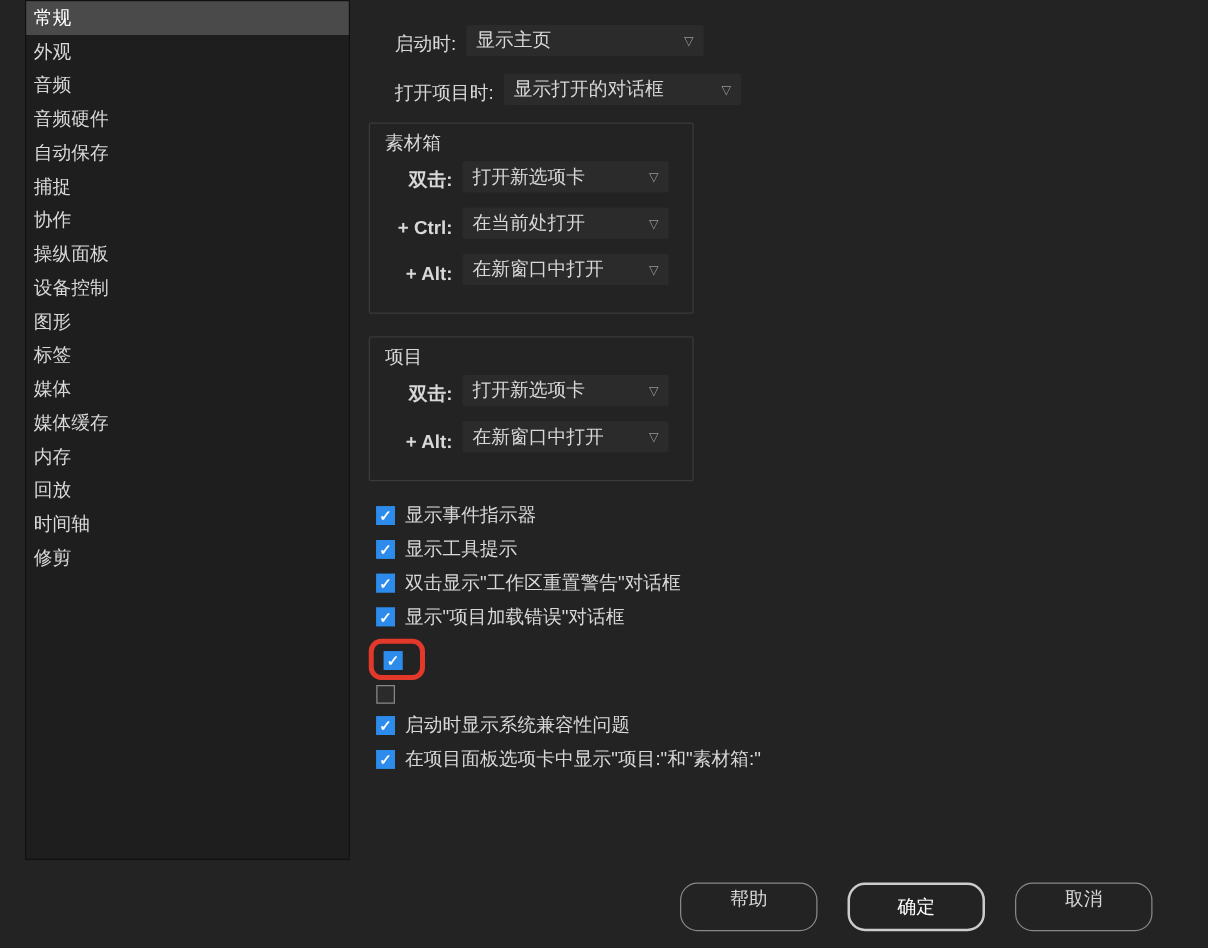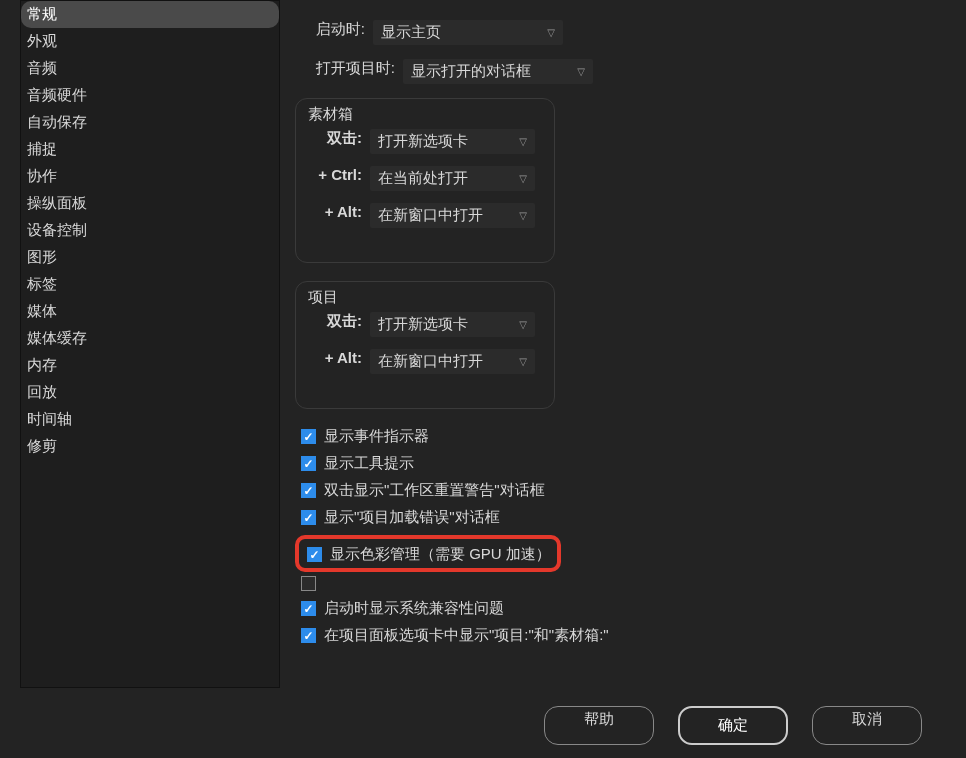--- a/index.html
+++ b/index.html
@@ -21,33 +21,32 @@
     width: 260px;
     background: #1e1e1e;
     border: 1px solid #111;
     margin-top: 0;
     height: 688px;
   }
   .sidebar-item {
     padding: 4px 6px;
     cursor: pointer;
     color: #d8d8d8;
-    border-radius: 10px;
   }
   .sidebar-item.selected {
     background: #4a4a4a;
     color: #fff;
   }
   .content {
     flex: 1;
     padding: 20px 10px 10px 15px;
   }
   .row {
     display: flex;
-    align-items: flex-start;
+    align-items: flex-end;
     margin-bottom: 14px;
   }
   .row-label {
     width: 110px;
     text-align: right;
     padding-right: 8px;
     color: #d8d8d8;
   }
   .row-label.narrow {
     width: 60px;
@@ -64,22 +63,22 @@
     cursor: pointer;
     border-radius: 2px;
   }
   .dropdown .caret {
     font-size: 10px;
     color: #999;
     margin-left: 12px;
   }
   .fieldset {
     border: 1px solid #3a3a3a;
-    border-radius: 12px;
-    padding: 30px 14px 22px 14px;
+    border-radius: 2px;
+    padding: 30px 14px 10px 14px;
     margin-bottom: 18px;
     position: relative;
   }
   .fieldset-legend {
     position: absolute;
     top: 6px;
     left: 12px;
     color: #d8d8d8;
     font-size: 15px;
   }
@@ -241,21 +240,20 @@
       <div class="checkbox checked"></div>
       <span>双击显示"工作区重置警告"对话框</span>
     </div>
     <div class="check-row">
       <div class="checkbox checked"></div>
       <span>显示"项目加载错误"对话框</span>
     </div>
     <div class="highlight-box">
       <div class="check-row">
         <div class="checkbox checked"></div>
-        <span>显示色彩管理（需要 GPU 加速）</span>
       </div>
     </div>
     <div class="check-row">
       <div class="checkbox"></div>
     </div>
     <div class="check-row">
       <div class="checkbox checked"></div>
       <span>启动时显示系统兼容性问题</span>
     </div>
     <div class="check-row">

